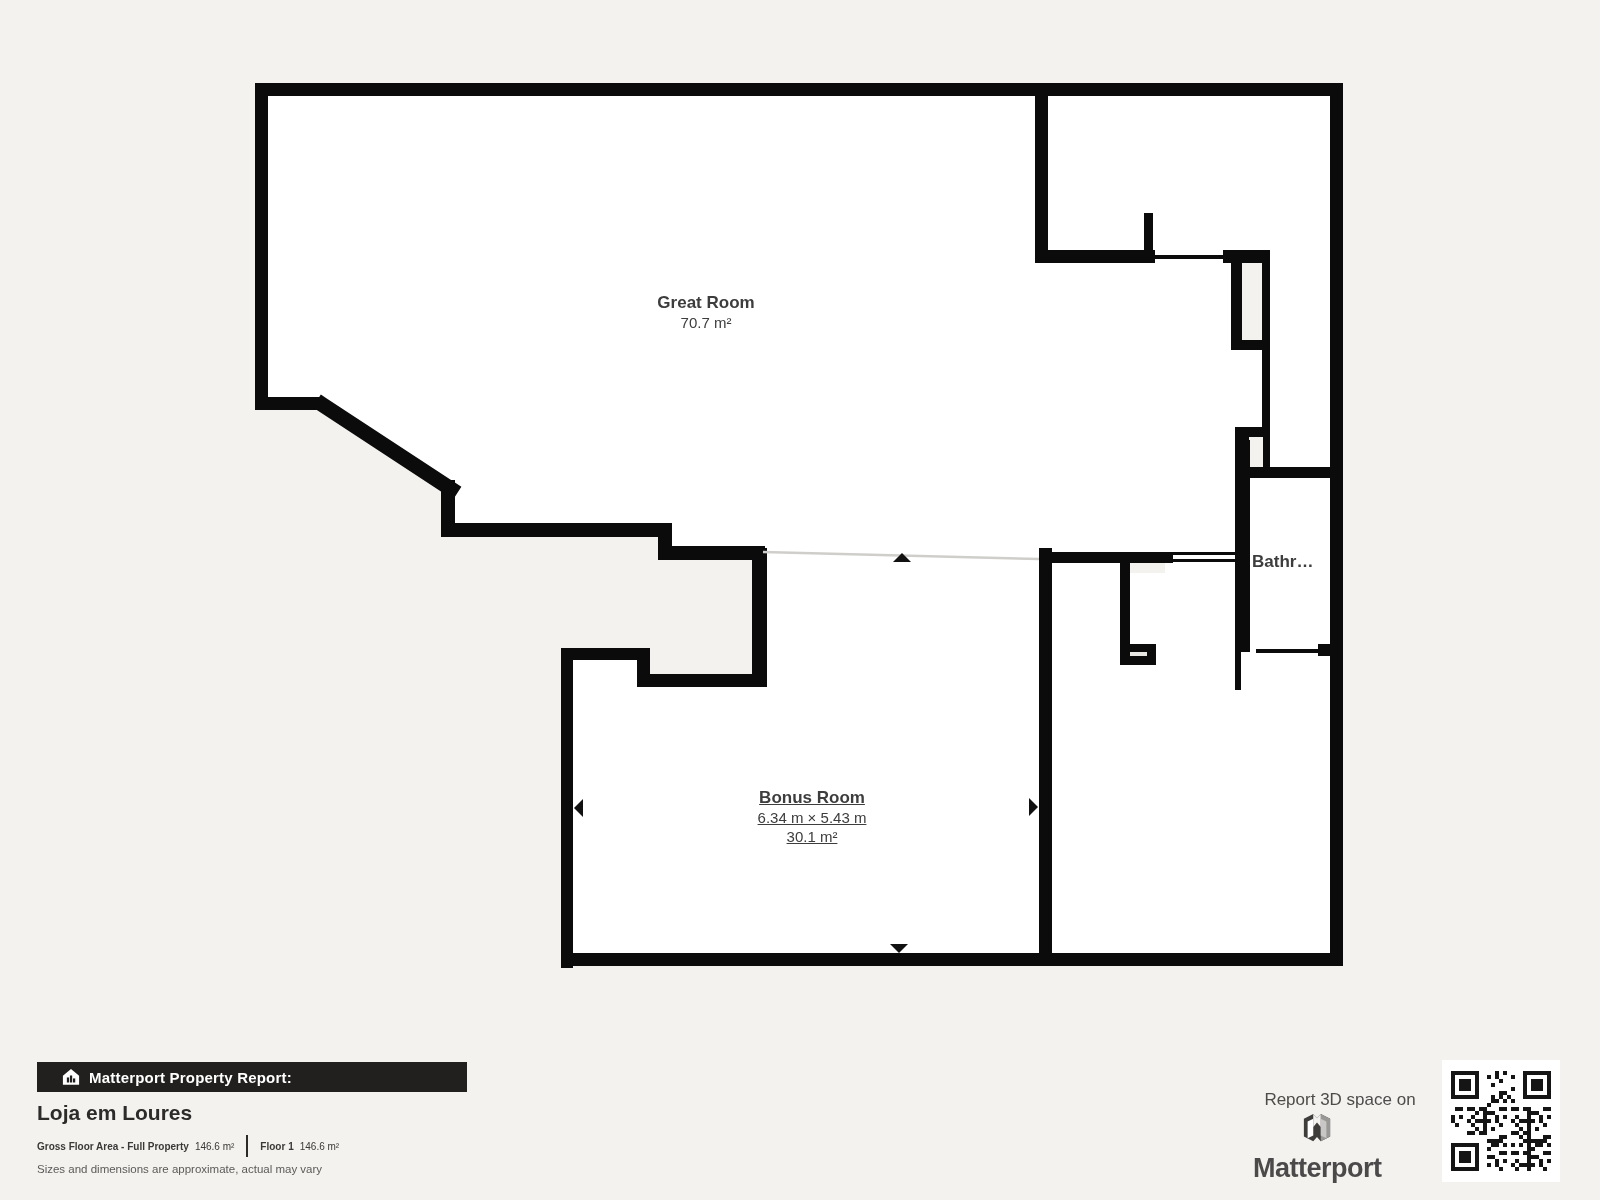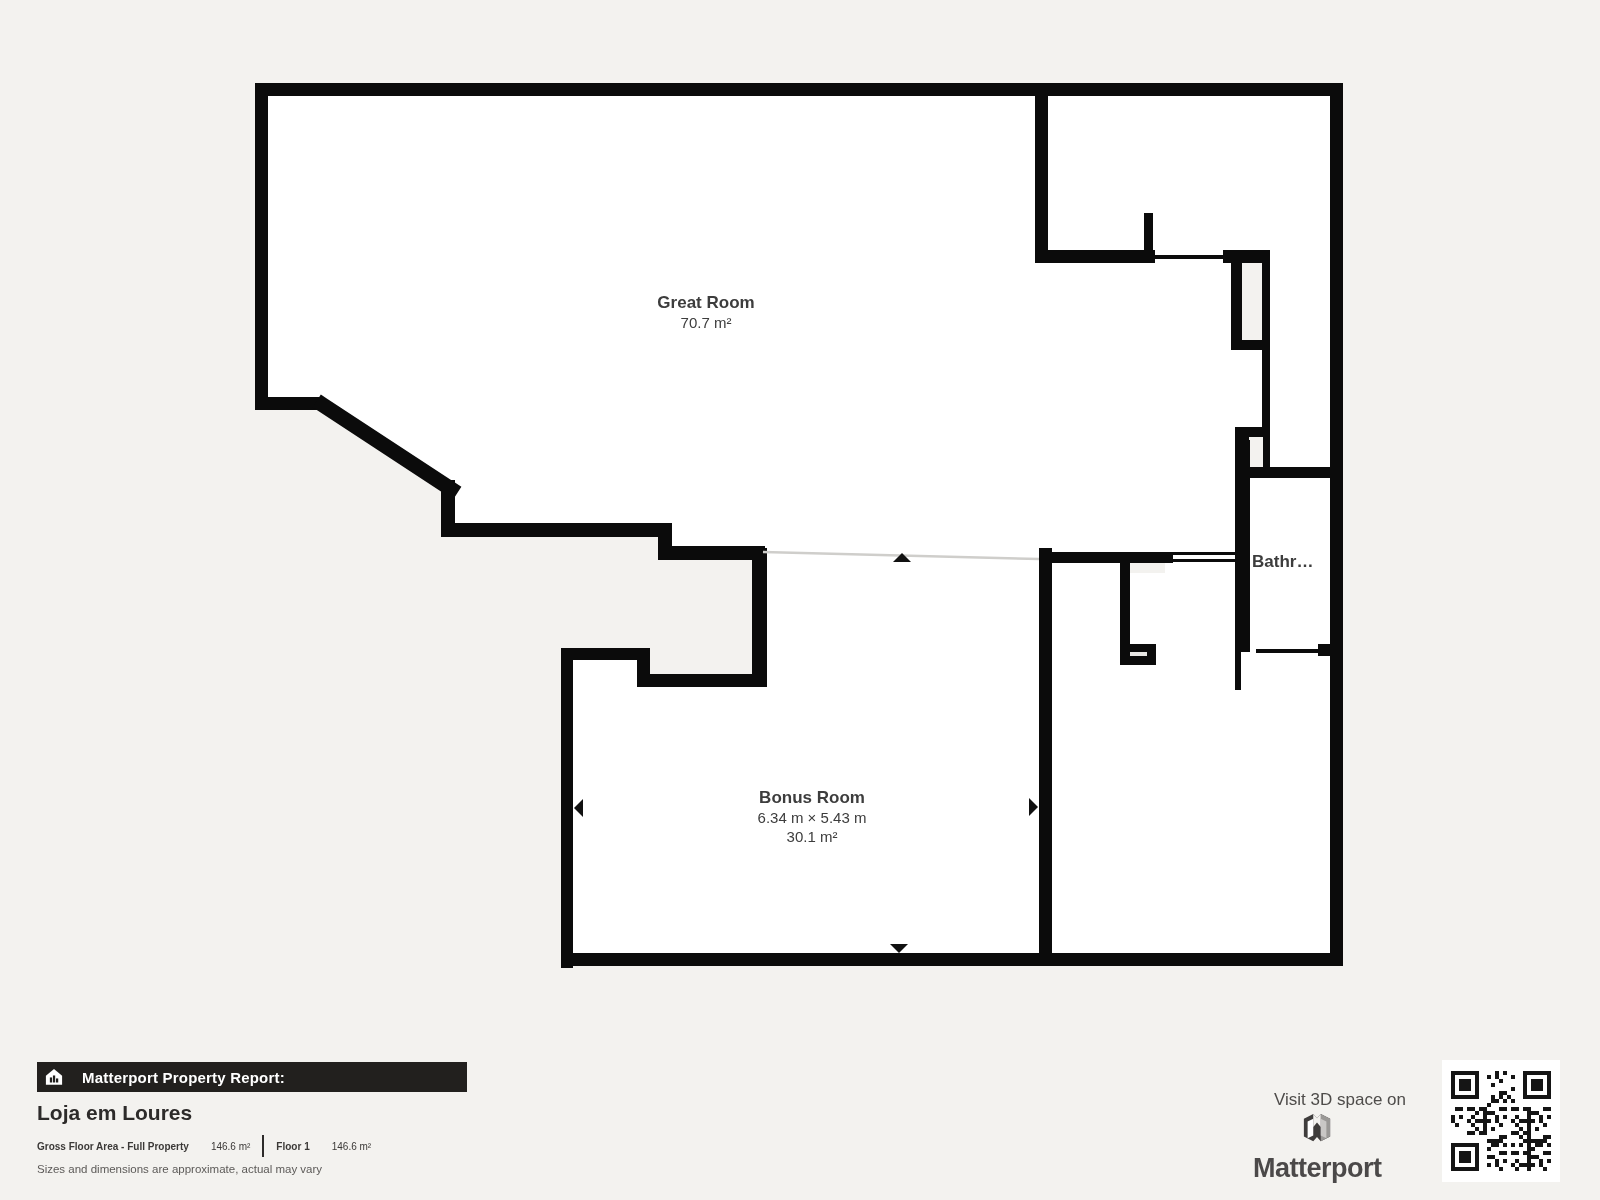--- a/index.html
+++ b/index.html
@@ -17,27 +17,27 @@
   .room-name { font-size:17px; font-weight:bold; line-height:21px; }
   .room-sub  { font-size:15px; line-height:19px; }
   .bath-label {
     position:absolute; z-index:2; left:1252px; top:551px; width:70px; height:21px;
     font-size:17px; font-weight:bold; color:#3d3d3d; line-height:21px;
     white-space:nowrap; overflow:hidden; text-overflow:ellipsis; text-align:left;
   }
 
   .report-bar {
     position:absolute; z-index:3; left:37px; top:1062px; width:430px; height:30px;
-    background:#22201e; display:flex; align-items:center; padding-left:8px; gap:19px;
+    background:#22201e; display:flex; align-items:center; padding-left:25px; gap:9px;
   }
   .report-bar-text { color:#ffffff; font-size:15px; font-weight:bold; letter-spacing:.2px; }
   .property-title { position:absolute; z-index:3; left:37px; top:1101px; font-size:21px; font-weight:bold; color:#2d2b2a; }
   .stats-row { position:absolute; z-index:3; left:37px; top:1135px; display:flex; align-items:center; font-size:10px; color:#3b3937; }
   .stats-bold { font-weight:bold; }
-  .stats-val { margin-left:22px; }
+  .stats-val { margin-left:6px; }
   .stats-divider { width:2px; height:22px; background:#2d2b2a; margin:0 12px; }
   .disclaimer { position:absolute; z-index:3; left:37px; top:1163px; font-size:11.5px; color:#5c5a58; }
 
   .visit-text { position:absolute; z-index:3; left:1250px; top:1090px; width:180px; text-align:center; font-size:17px; color:#4e4c4a; }
   .brand-row { position:absolute; z-index:3; left:1253px; top:1112px; display:flex; align-items:center; gap:9px;flex-direction:column; }
   .brand-word { font-size:27px; font-weight:bold; color:#4b4949; letter-spacing:-0.5px; }
   .qr-box { position:absolute; z-index:3; left:1442px; top:1060px; width:118px; height:122px; background:#ffffff; display:flex; align-items:center; justify-content:center; }
 </style>
 </head>
 <body>
@@ -114,21 +114,21 @@
   </svg>
 
   <div class="room-label" style="left:556px; top:292px; width:300px;">
     <div class="room-name">Great Room</div>
     <div class="room-sub">70.7 m²</div>
   </div>
 
 
   <div class="bath-label">Bathroom</div>
 
-  <div class="room-label" style="left:662px; top:787px; width:300px;">
+  <div class="room-label" style="left:662px; top:787px; width:300px;text-decoration:underline;">
     <div class="room-name">Bonus Room</div>
     <div class="room-sub">6.34 m × 5.43 m</div>
     <div class="room-sub">30.1 m²</div>
   </div>
 
 
   <div class="report-bar">
     <svg width="18" height="18" viewBox="0 0 20 20">
       <path d="M10 1.2 L19 8.6 V18.6 H1 V8.6 Z" fill="#ffffff"></path>
       <rect x="5.4" y="10.5" width="2.5" height="5.6" fill="#22201e"></rect>
@@ -143,21 +143,21 @@
   <div class="stats-row">
     <span class="stats-bold">Gross Floor Area - Full Property</span>
     <span class="stats-val">146.6 m²</span>
     <span class="stats-divider"></span>
     <span class="stats-bold">Floor 1</span>
     <span class="stats-val">146.6 m²</span>
   </div>
 
   <div class="disclaimer">Sizes and dimensions are approximate, actual may vary</div>
 
-  <div class="visit-text">Visit 3D space on</div>
+  <div class="visit-text">Report 3D space on</div>
 
   <div class="brand-row">
     <svg width="30" height="32" viewBox="0 0 32 32">
       <polygon points="2,6 12,1 16,5.5 20,1 30,6 30,25 20,30 16,25.5 12,30 2,25" fill="#3f3d3c"></polygon>
       <polygon points="20,1 30,6 30,25 20,30" fill="#9a9896"></polygon>
       <polygon points="12,1 16,5.5 20,1 20,15 16,10 12,15" fill="#f3f2ef"></polygon>
       <polygon points="6,9 12,6 12,24 6,27" fill="#ffffff"></polygon>
       <polygon points="26,9 20,6 20,24 26,27" fill="#c9c7c5"></polygon>
     </svg>
     <span class="brand-word">Matterport</span>

